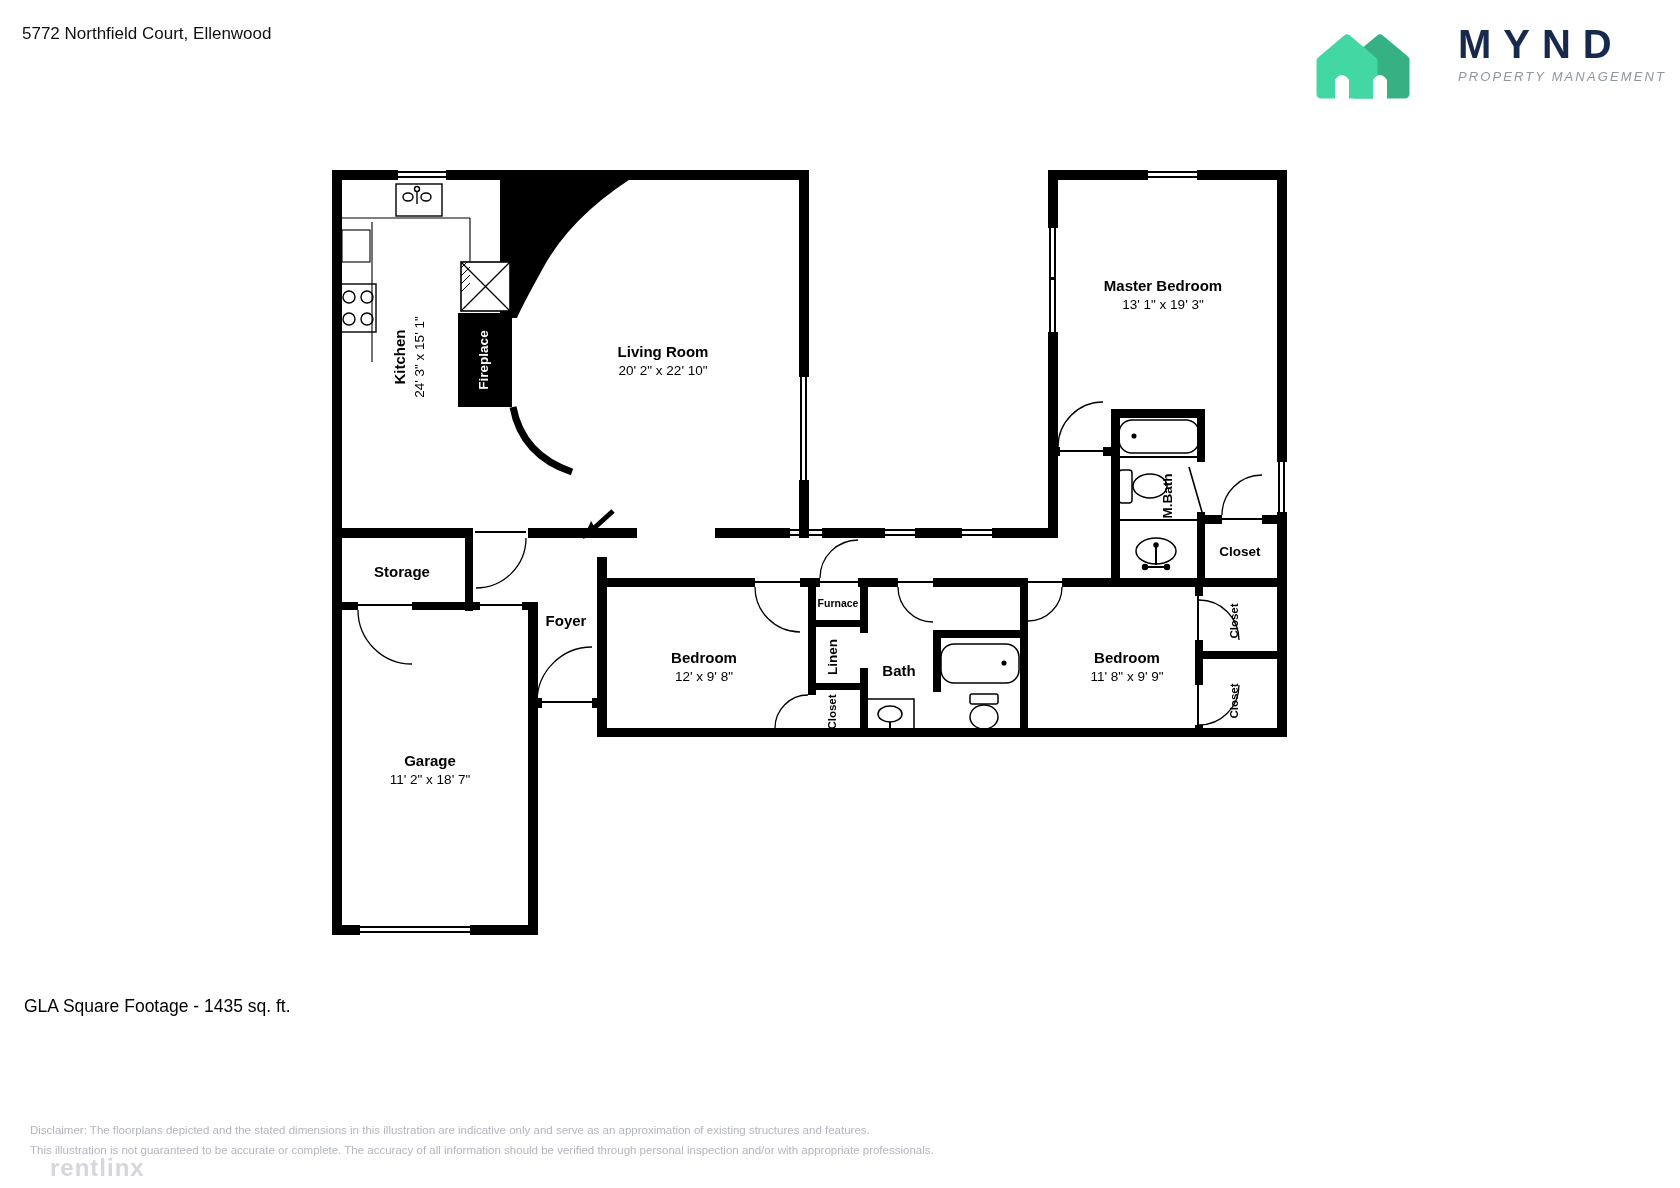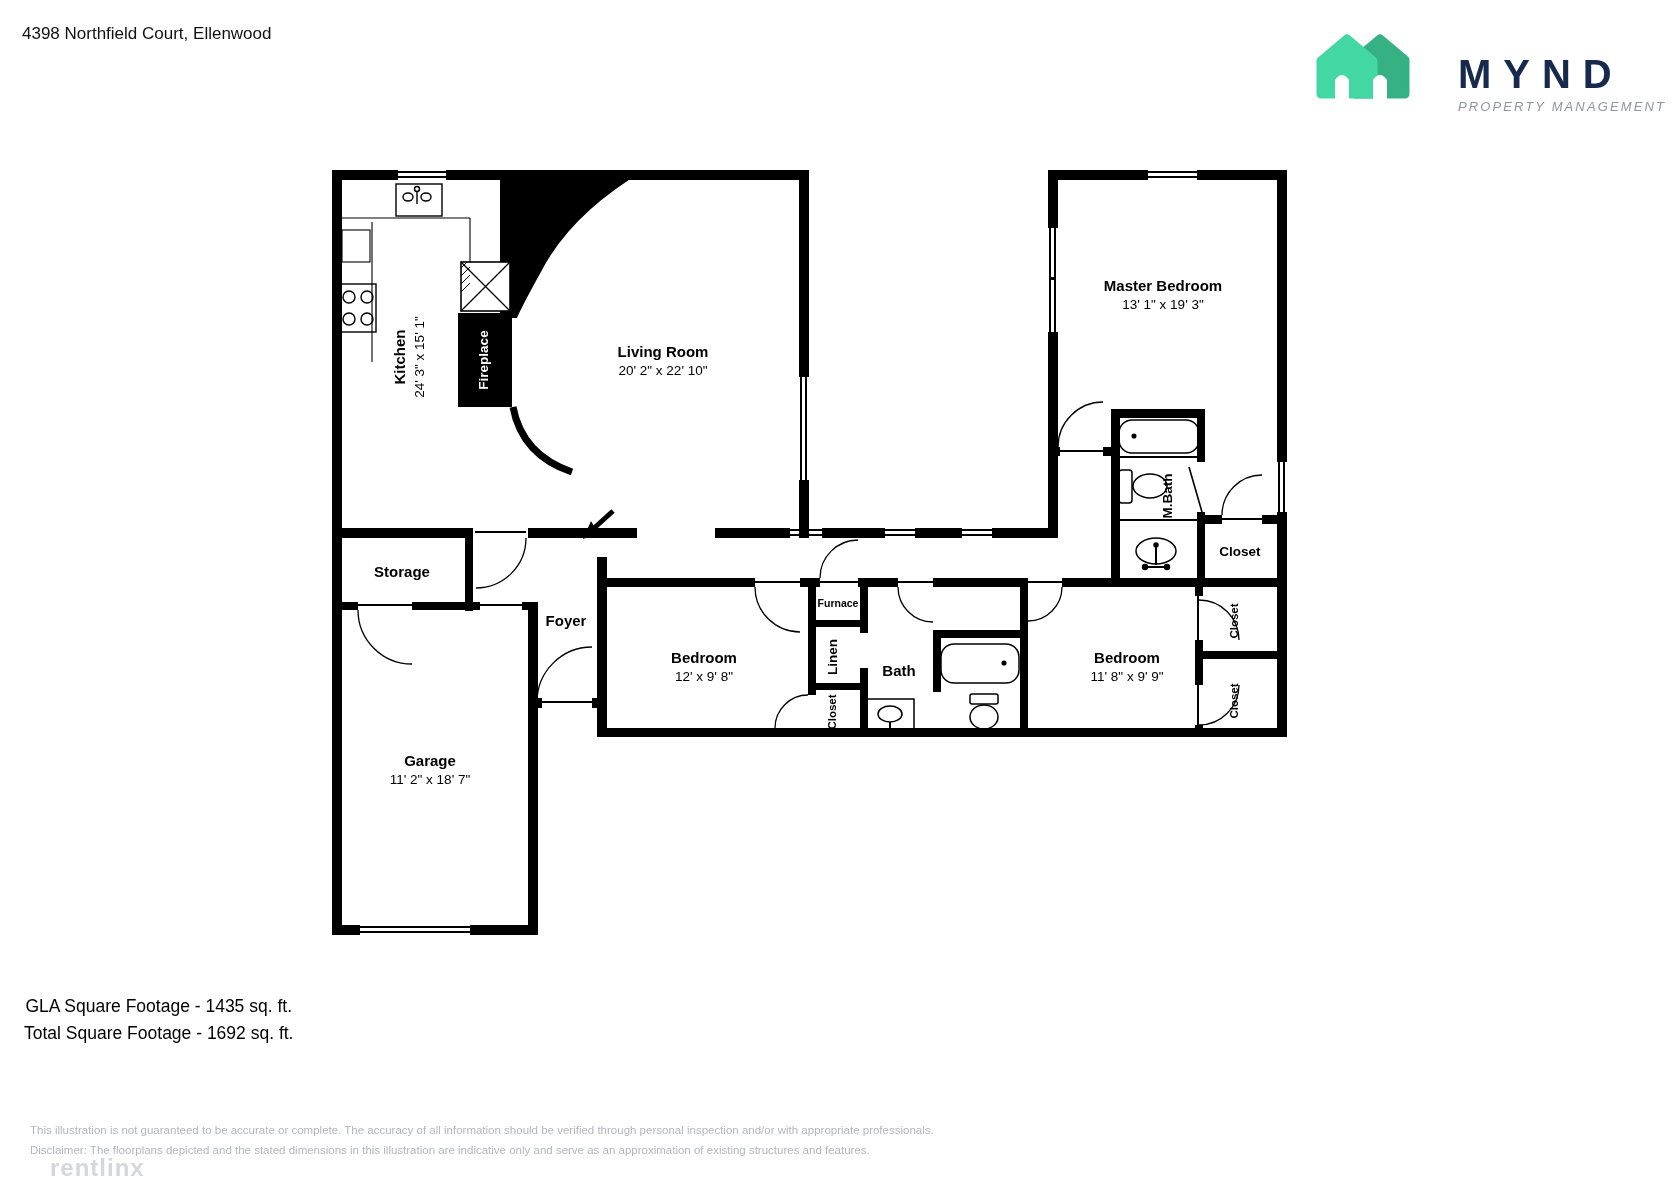--- a/index.html
+++ b/index.html
@@ -1,38 +1,38 @@
 <!DOCTYPE html>
 <html><head>
 <meta charset="utf-8">
 <style>
   html,body{margin:0;padding:0;}
   body{width:1680px;height:1188px;background:#fff;position:relative;overflow:hidden;
        font-family:"Liberation Sans",sans-serif;}
   .addr{position:absolute;left:22px;top:24px;font-size:17px;color:#111;}
-  .logo{position:absolute;top:24px;right:14px;display:flex;align-items:flex-end;gap:41px;}
+  .logo{position:absolute;top:24px;right:14px;display:flex;align-items:flex-start;gap:41px;}
   .logo-text{display:flex;flex-direction:column;}
   .brand{font-size:40px;font-weight:bold;color:#172a4e;letter-spacing:.30em;line-height:1;}
   .tagline{font-size:13px;color:#8e969e;letter-spacing:.163em;margin-top:5px;font-style:italic;}
   svg.plan{position:absolute;left:0;top:0;}
   svg text{fill:#000;}
   .rname{font-weight:bold;font-size:15px;}
   .rdim{font-size:13.5px;}
   .rmid{font-weight:bold;font-size:13.5px;}
   .rsm{font-weight:bold;font-size:11.5px;}
   .rfont10{font-weight:bold;font-size:10.5px;}
   .white-t{fill:#fff;}
   .sum{position:absolute;left:24px;top:993px;font-size:17.5px;color:#000;line-height:27px;text-align:center;}
   .disc{position:absolute;left:30px;top:1120px;font-size:11.5px;color:#b3b6c0;line-height:20px;}
   .wm{position:absolute;left:10px;top:1154px;font-size:24px;font-weight:bold;color:#d6d7dd;letter-spacing:1px;margin-left:40px;}
 </style>
 </head>
 <body>
 
-<div class="addr">4398 Northfield Court, Ellenwood</div>
+<div class="addr">5772 Northfield Court, Ellenwood</div>
 
 <div class="logo">
   <span>
     <svg width="108" height="86" viewBox="0 0 108 86">
       <path d="M46 36 L71 15 L96 36 L96 70 L46 70 Z" fill="#35b184" stroke="#35b184" stroke-width="9" stroke-linejoin="round"></path>
       <path d="M12 37 L38 15 L64 37 L64 70 L12 70 Z" fill="#42d7a3" stroke="#42d7a3" stroke-width="9" stroke-linejoin="round"></path>
       <path d="M26 75 L26 56 Q33 46 40 56 L40 75 Z" fill="#ffffff"></path>
       <path d="M64 75 L64 56 Q71 46 78 56 L78 75 Z" fill="#ffffff"></path>
     </svg>
   </span>
@@ -231,21 +231,20 @@
     <text class="rname" x="899" y="676">Bath</text>
     <text class="rname" x="1127" y="663">Bedroom</text>
     <text class="rdim" x="1127" y="681">11' 8" x 9' 9"</text>
     <text class="rsm" x="1238" y="621" transform="rotate(-90 1238 621)">Closet</text>
     <text class="rsm" x="1238" y="701" transform="rotate(-90 1238 701)">Closet</text>
   </g>
 </svg>
 
 <div class="sum">
   <div>GLA Square Footage - 1435 sq. ft.</div>
-  <div>Total Square Footage - 1692 sq. ft.</div>
 </div>
 
 <div class="disc">
+  <div>Disclaimer: The floorplans depicted and the stated dimensions in this illustration are indicative only and serve as an approximation of existing structures and features.</div>
   <div>This illustration is not guaranteed to be accurate or complete. The accuracy of all information should be verified through personal inspection and/or with appropriate professionals.</div>
-  <div>Disclaimer: The floorplans depicted and the stated dimensions in this illustration are indicative only and serve as an approximation of existing structures and features.</div>
 </div>
 
 <div class="wm">rentlinx</div>
 
 </body></html>

